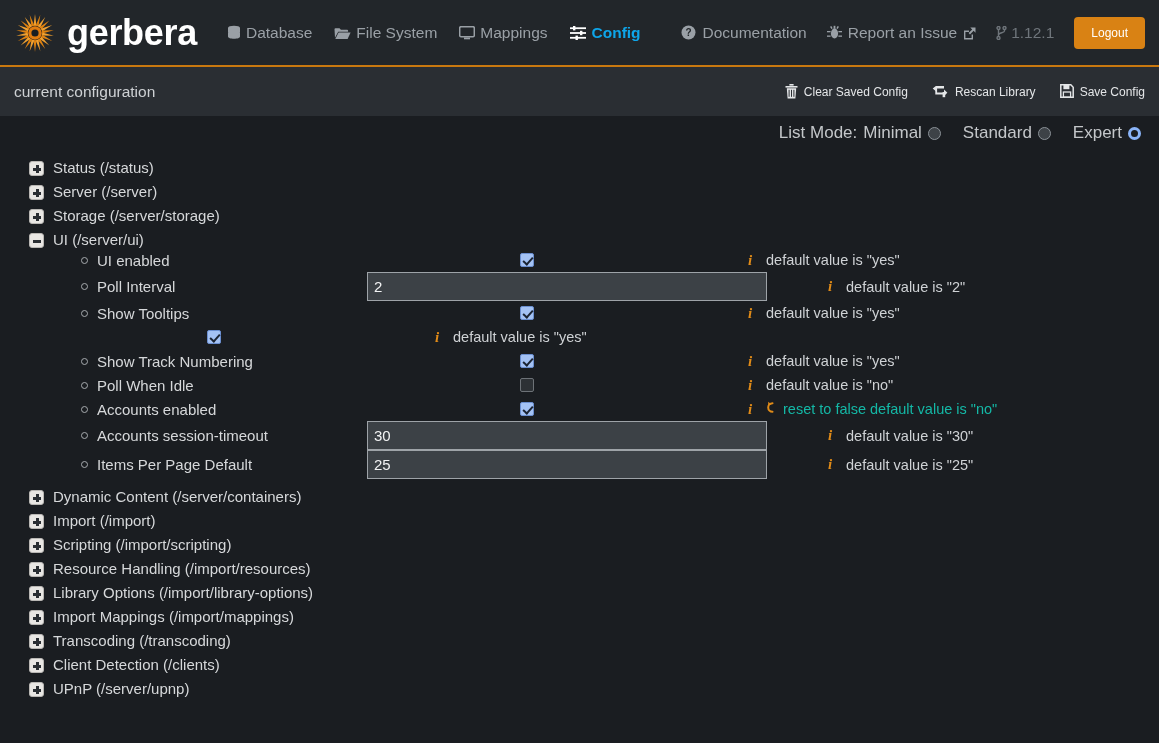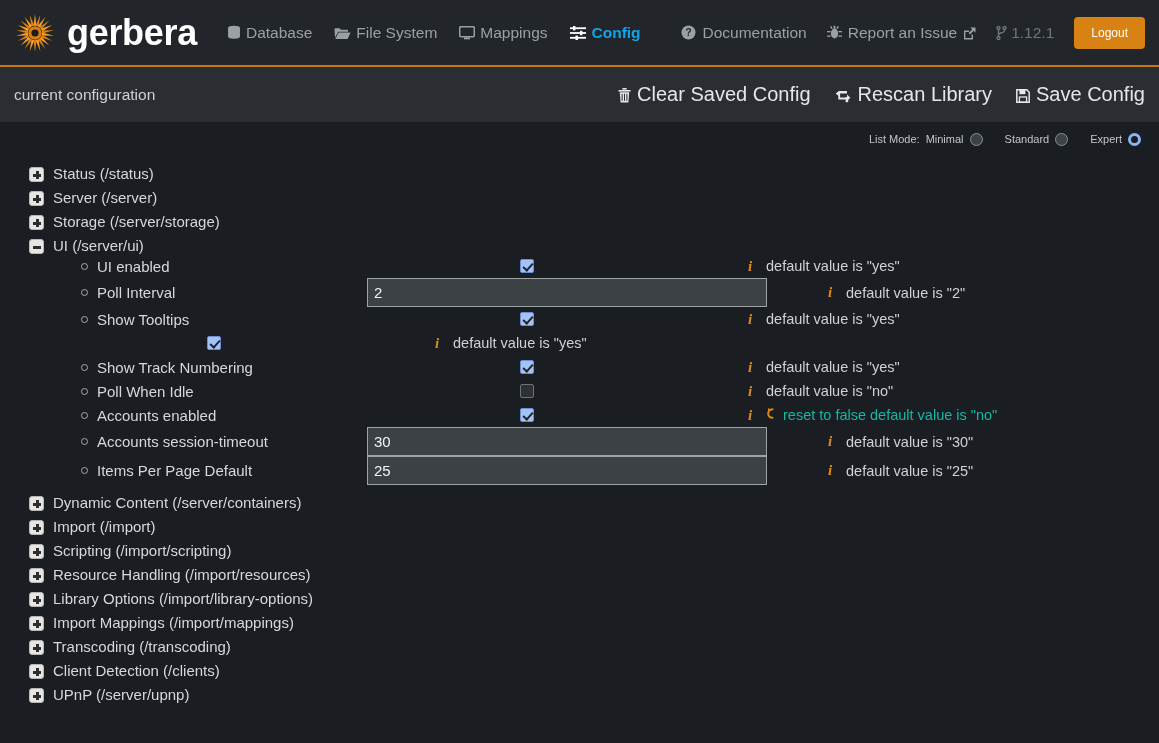--- a/index.html
+++ b/index.html
@@ -38,38 +38,38 @@
   .logout-btn {
     background: #d98214; color: #ffffff;
     border: none; border-radius: 4px;
     font-size: 12px; font-family: inherit;
     padding: 9px 17px; cursor: pointer;
   }
   .icon-svg { display: inline-block; vertical-align: -2px; }
 
   
   .toolbar {
-    height: 57px;
+    height: 51px;
     background: #2a2e33;
     border-top: 2px solid #c9780f;
     display: flex; align-items: center;
     padding: 0 14px;
   }
   .toolbar-title { font-size: 15.5px; color: #ced1d4; }
   .toolbar-actions { margin-left: auto; display: flex; align-items: center; gap: 24px; }
   .toolbar-action {
     display: flex; align-items: center; gap: 6px;
-    font-size: 20px; color: #e4e6e8; cursor: pointer; white-space: nowrap;
+    font-size: 12px; color: #e4e6e8; cursor: pointer; white-space: nowrap;
   }
 
   
   .content { padding: 0 14px; }
   .listmode-row {
     display: flex; align-items: center; justify-content: flex-end;
-    gap: 22px; height: 34px; padding-right: 4px; font-size: 11px; color: #c3c6c9;
+    gap: 22px; height: 34px; padding-right: 4px; font-size: 17px; color: #c3c6c9;
   }
   .lm-opt { display: flex; align-items: center; gap: 6px; cursor: pointer; }
   .radio {
     width: 13px; height: 13px; border-radius: 50%;
     background: #3d4247; border: 1px solid #8a9096; flex: none;
   }
   .radio.checked {
     background: #1a1d21;
     border: 3px solid #8ab4f8;
   }

